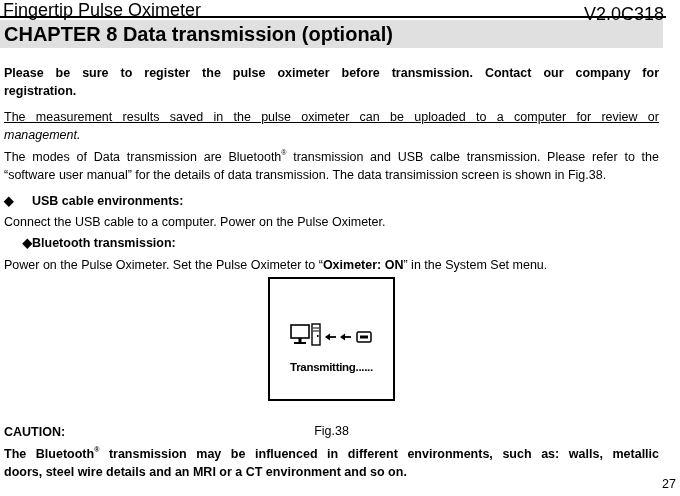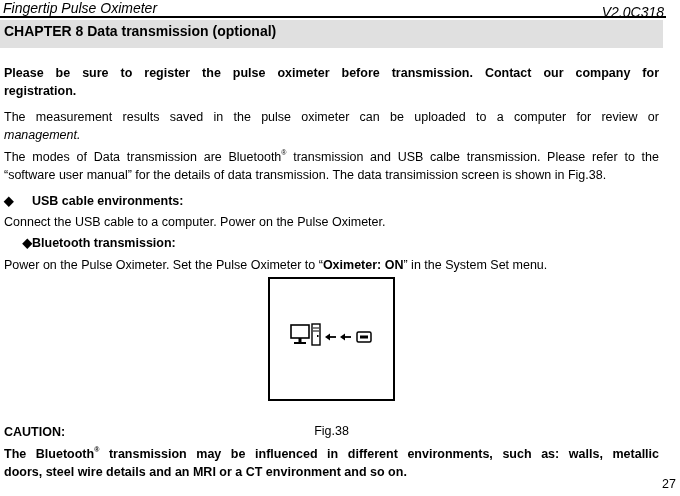--- a/index.html
+++ b/index.html
@@ -1,24 +1,24 @@
 <!DOCTYPE html>
 <html><head>
 <meta charset="utf-8">
 <style>
   html, body { margin: 0; padding: 0; }
   body {
     width: 680px; height: 496px; overflow: hidden; background: #ffffff;
     font-family: "Liberation Sans", sans-serif; color: #000; position: relative;
   }
-  .hdr { position: absolute; left: 0; top: 0; width: 666px; height: 16px; border-bottom: 2px solid #000; font-style: italic; font-size: 14px; }
+  .hdr { position: absolute; left: 0; top: 0; width: 666px; height: 16px; border-bottom: 2px solid #000; font-size: 18px; }
   .hdr .l { position: absolute; left: 3px; top: 0px; }
   .hdr .r { position: absolute; right: 2px; top: 4px; }
   .chap { position: absolute; left: 0; top: 20px; width: 663px; height: 28px; background: #e0e0e0; }
-  .chap span { position: absolute; left: 4px; top: 3px; font-size: 14px; font-weight: bold; }
+  .chap span { position: absolute; left: 4px; top: 3px; font-size: 20px; font-weight: bold; }
   .p { position: absolute; left: 4px; width: 655px; font-size: 12.5px; line-height: 18px; text-align: justify; }
   .bold { font-weight: bold; }
   .spread { text-align: justify; text-align-last: justify; }
   .bullet { position: absolute; left: 4px; font-size: 12.5px; font-weight: bold; }
   .bullet .dia { display: inline-block; width: 28px; }
   sup { font-size: 7px; vertical-align: 6px; line-height: 0; }
   .fig { position: absolute; left: 268px; top: 277px; width: 123px; height: 120px; border: 2px solid #000; background: #fff; }
   .fig .icons { position: absolute; left: 20px; top: 44px; width: 88px; height: 26px; }
   .fig .tx { position: absolute; left: 0; width: 100%; top: 82px; text-align: center; font-size: 11.5px; font-weight: bold; letter-spacing: -0.3px; }
   .figcap { position: absolute; left: 268px; width: 127px; top: 424px; text-align: center; font-size: 12.5px; }
@@ -32,21 +32,21 @@
   <span class="r">V2.0C318</span>
 </div>
 
 <div class="chap">
   <span>CHAPTER 8 Data transmission (optional)</span>
 </div>
 
 <div class="p bold spread" style="top:64px;">Please be sure to register the pulse oximeter before transmission. Contact our company for</div>
 <div class="p bold" style="top:82px;">registration.</div>
 
-<div class="p spread" style="top:108px;">The measurement results saved in the pulse oximeter can be uploaded to a computer for review or</div>
+<div class="p spread" style="top:108px;text-decoration:underline;">The measurement results saved in the pulse oximeter can be uploaded to a computer for review or</div>
 <div class="p" style="top:126px;font-style:italic;">management.</div>
 
 <div class="p spread" style="top:148px;"><span>The modes of Data transmission are Bluetooth</span><sup>®</sup><span> transmission and USB calbe transmission. Please refer to the</span></div>
 <div class="p" style="top:166px;">“software user manual” for the details of data transmission. The data transimission screen is shown in Fig.38.</div>
 
 <div class="bullet" style="top:193px;">
   <span class="dia">◆</span><span>USB cable environments:</span>
 </div>
 <div class="p" style="top:213px;">Connect the USB cable to a computer. Power on the Pulse Oximeter.</div>
 
@@ -74,20 +74,21 @@
     </g>
     <g>
       <line x1="52" y1="14" x2="61" y2="14" stroke="#000" stroke-width="1.8"></line>
       <polygon points="50,14 55,10.5 55,17.5" fill="#000"></polygon>
     </g>
     <g>
       <rect x="67" y="9" width="14" height="10" rx="1.5" fill="none" stroke="#000" stroke-width="1.5"></rect>
       <rect x="70" y="12.5" width="8" height="3" fill="#000"></rect>
     </g>
   </svg>
+  <div class="tx">Transmitting......</div>
 </div>
 <div class="figcap">Fig.38</div>
 
 <div class="p bold" style="top:423px;">CAUTION:</div>
 <div class="p bold spread" style="top:445px;"><span>The Bluetooth</span><sup>®</sup><span> transmission may be influenced in different environments, such as: walls, metallic</span></div>
 <div class="p bold" style="top:463px;">doors, steel wire details and an MRI or a CT environment and so on.</div>
 
 <div class="pg">27</div>
 
 </body></html>

